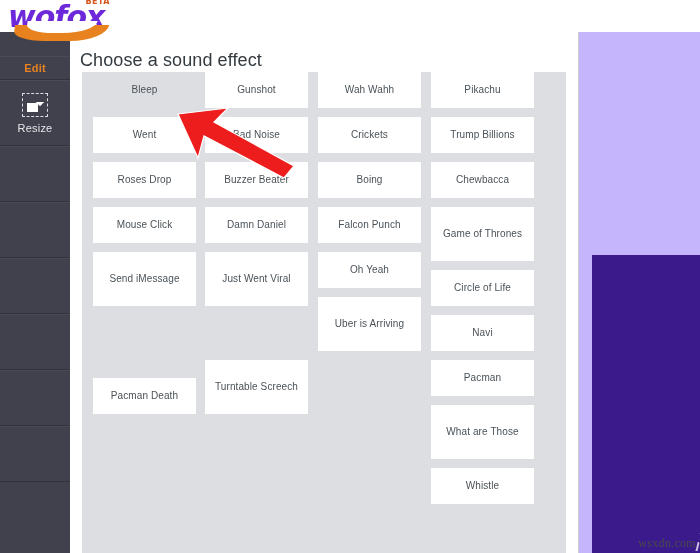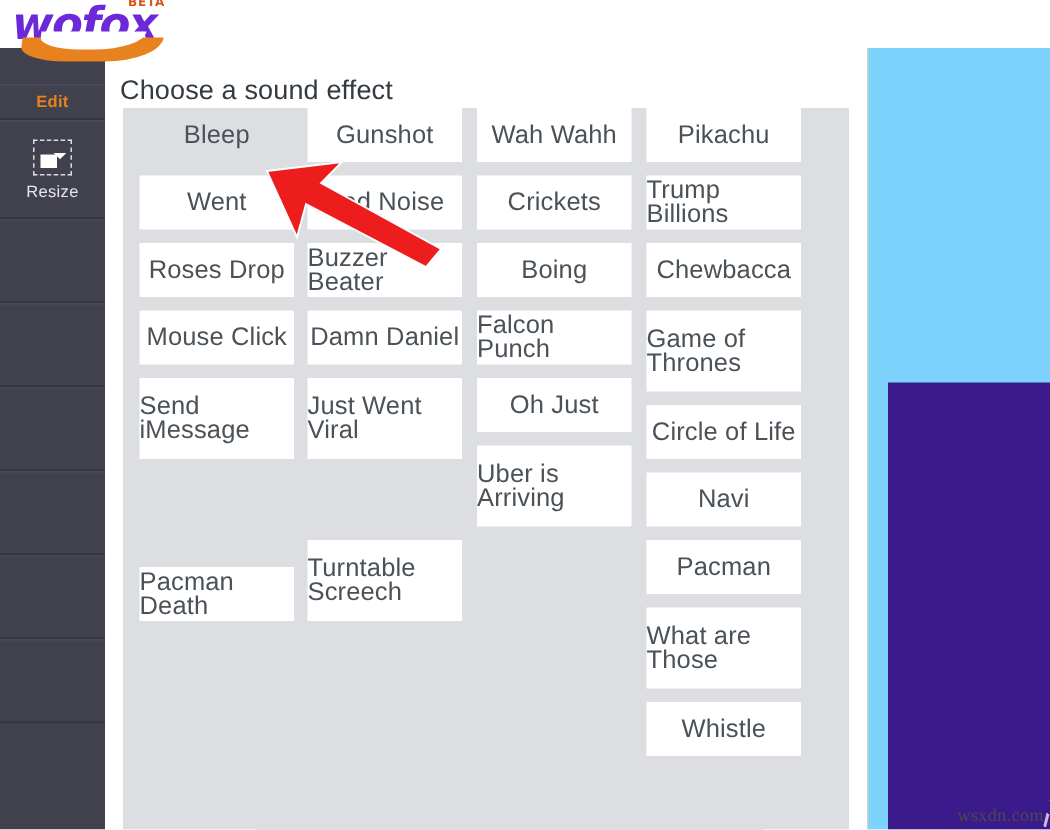--- a/index.html
+++ b/index.html
@@ -7,21 +7,21 @@
     width: 700px; height: 553px;
     font-family: "Liberation Sans", sans-serif;
     background: #ffffff;
     overflow: hidden;
   }
   #root { position: relative; width: 700px; height: 553px; background:#ffffff; }
 
   
   .workspace {
     position: absolute; left: 578px; top: 32px; width: 122px; height: 521px;
-    background: #7dd3fc; border-left: 1px solid #cfcfd2;
+    background: #c4b5fd; border-left: 1px solid #cfcfd2;
   }
   .canvas-purple {
     position: absolute; left: 13px; top: 223px; width: 109px; height: 298px;
     background: #3b1a8c;
     overflow: hidden;
   }
   .canvas-dash {
     position: absolute; right: 4px; bottom: 0px;
     width: 2px; height: 130px;
     background: repeating-linear-gradient(to bottom,
@@ -119,23 +119,23 @@
   .sfx-col { position: absolute; top: 0; width: 103px; }
   .sfx-col.c1 { left: 11px; }
   .sfx-col.c2 { left: 123px; }
   .sfx-col.c3 { left: 236px; }
   .sfx-col.c4 { left: 349px; }
 
   .sfx-btn {
     width: 103px;
     background: #ffffff;
     color: #4a5258;
-    font-size: 17px;
+    font-size: 10px;
     display: flex; align-items: center; justify-content: center;
-    text-align: left; line-height: 16px;
+    text-align: right; line-height: 16px;
     margin-bottom: 9px;
     cursor: pointer;
     letter-spacing: .1px;
   }
   .sfx-btn.h1 { height: 36px; }
   .sfx-btn.h2 { height: 54px; }
   .sfx-btn.spacer { background: transparent; }
   .sfx-btn.hovered { background: transparent; }
 
   
@@ -199,21 +199,21 @@
         <div class="sfx-btn h1">Damn Daniel</div>
         <div class="sfx-btn h2">Just Went Viral</div>
         <div class="sfx-btn h1 spacer"></div>
         <div class="sfx-btn h2">Turntable Screech</div>
       </div>
     <div class="sfx-col c3">
         <div class="sfx-btn h1">Wah Wahh</div>
         <div class="sfx-btn h1">Crickets</div>
         <div class="sfx-btn h1">Boing</div>
         <div class="sfx-btn h1">Falcon Punch</div>
-        <div class="sfx-btn h1">Oh Just</div>
+        <div class="sfx-btn h1">Oh Yeah</div>
         <div class="sfx-btn h2">Uber is Arriving</div>
       </div>
     <div class="sfx-col c4">
         <div class="sfx-btn h1">Pikachu</div>
         <div class="sfx-btn h1">Trump Billions</div>
         <div class="sfx-btn h1">Chewbacca</div>
         <div class="sfx-btn h2">Game of Thrones</div>
         <div class="sfx-btn h1">Circle of Life</div>
         <div class="sfx-btn h1">Navi</div>
         <div class="sfx-btn h1">Pacman</div>

